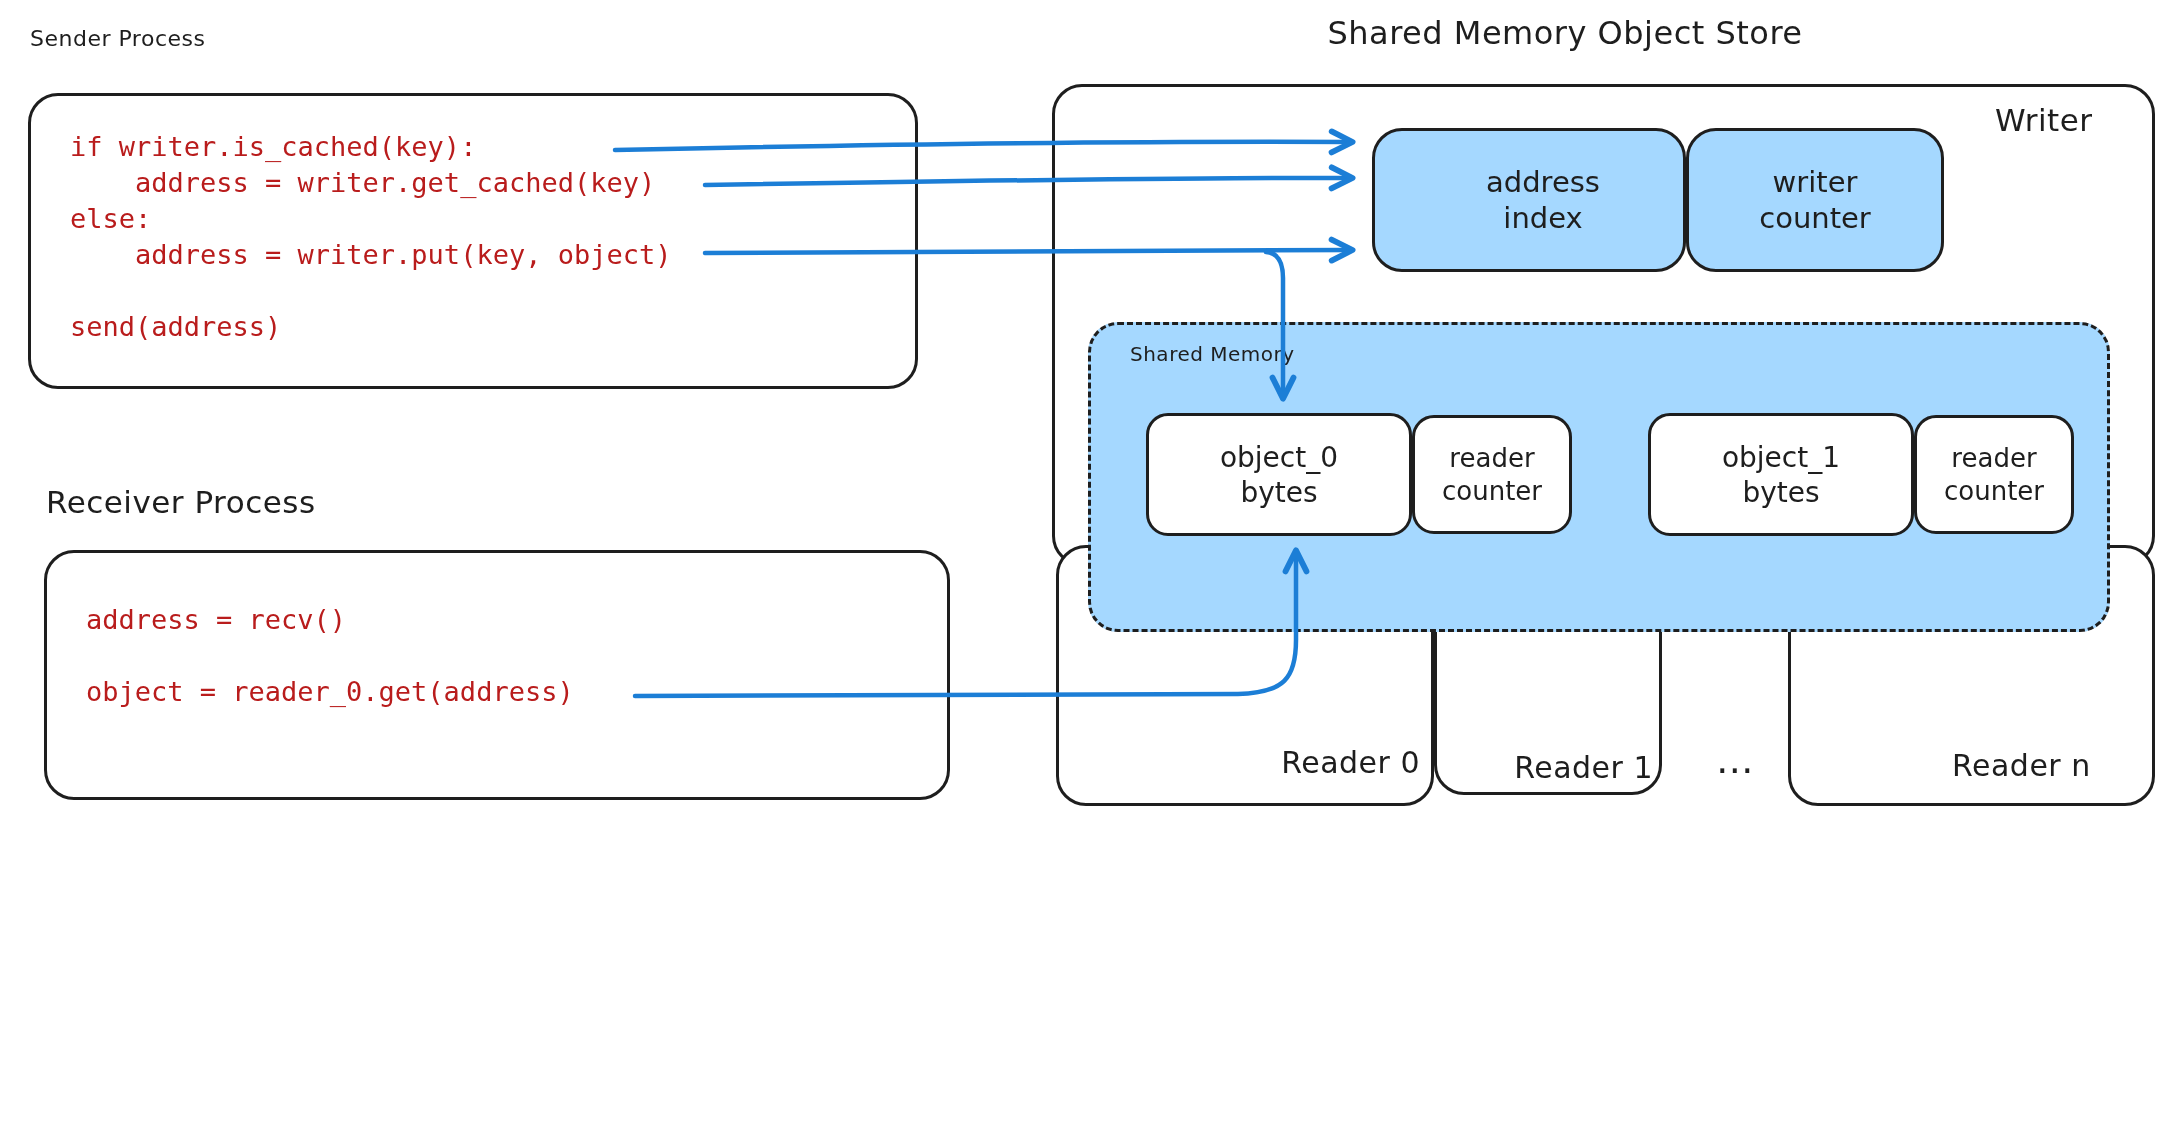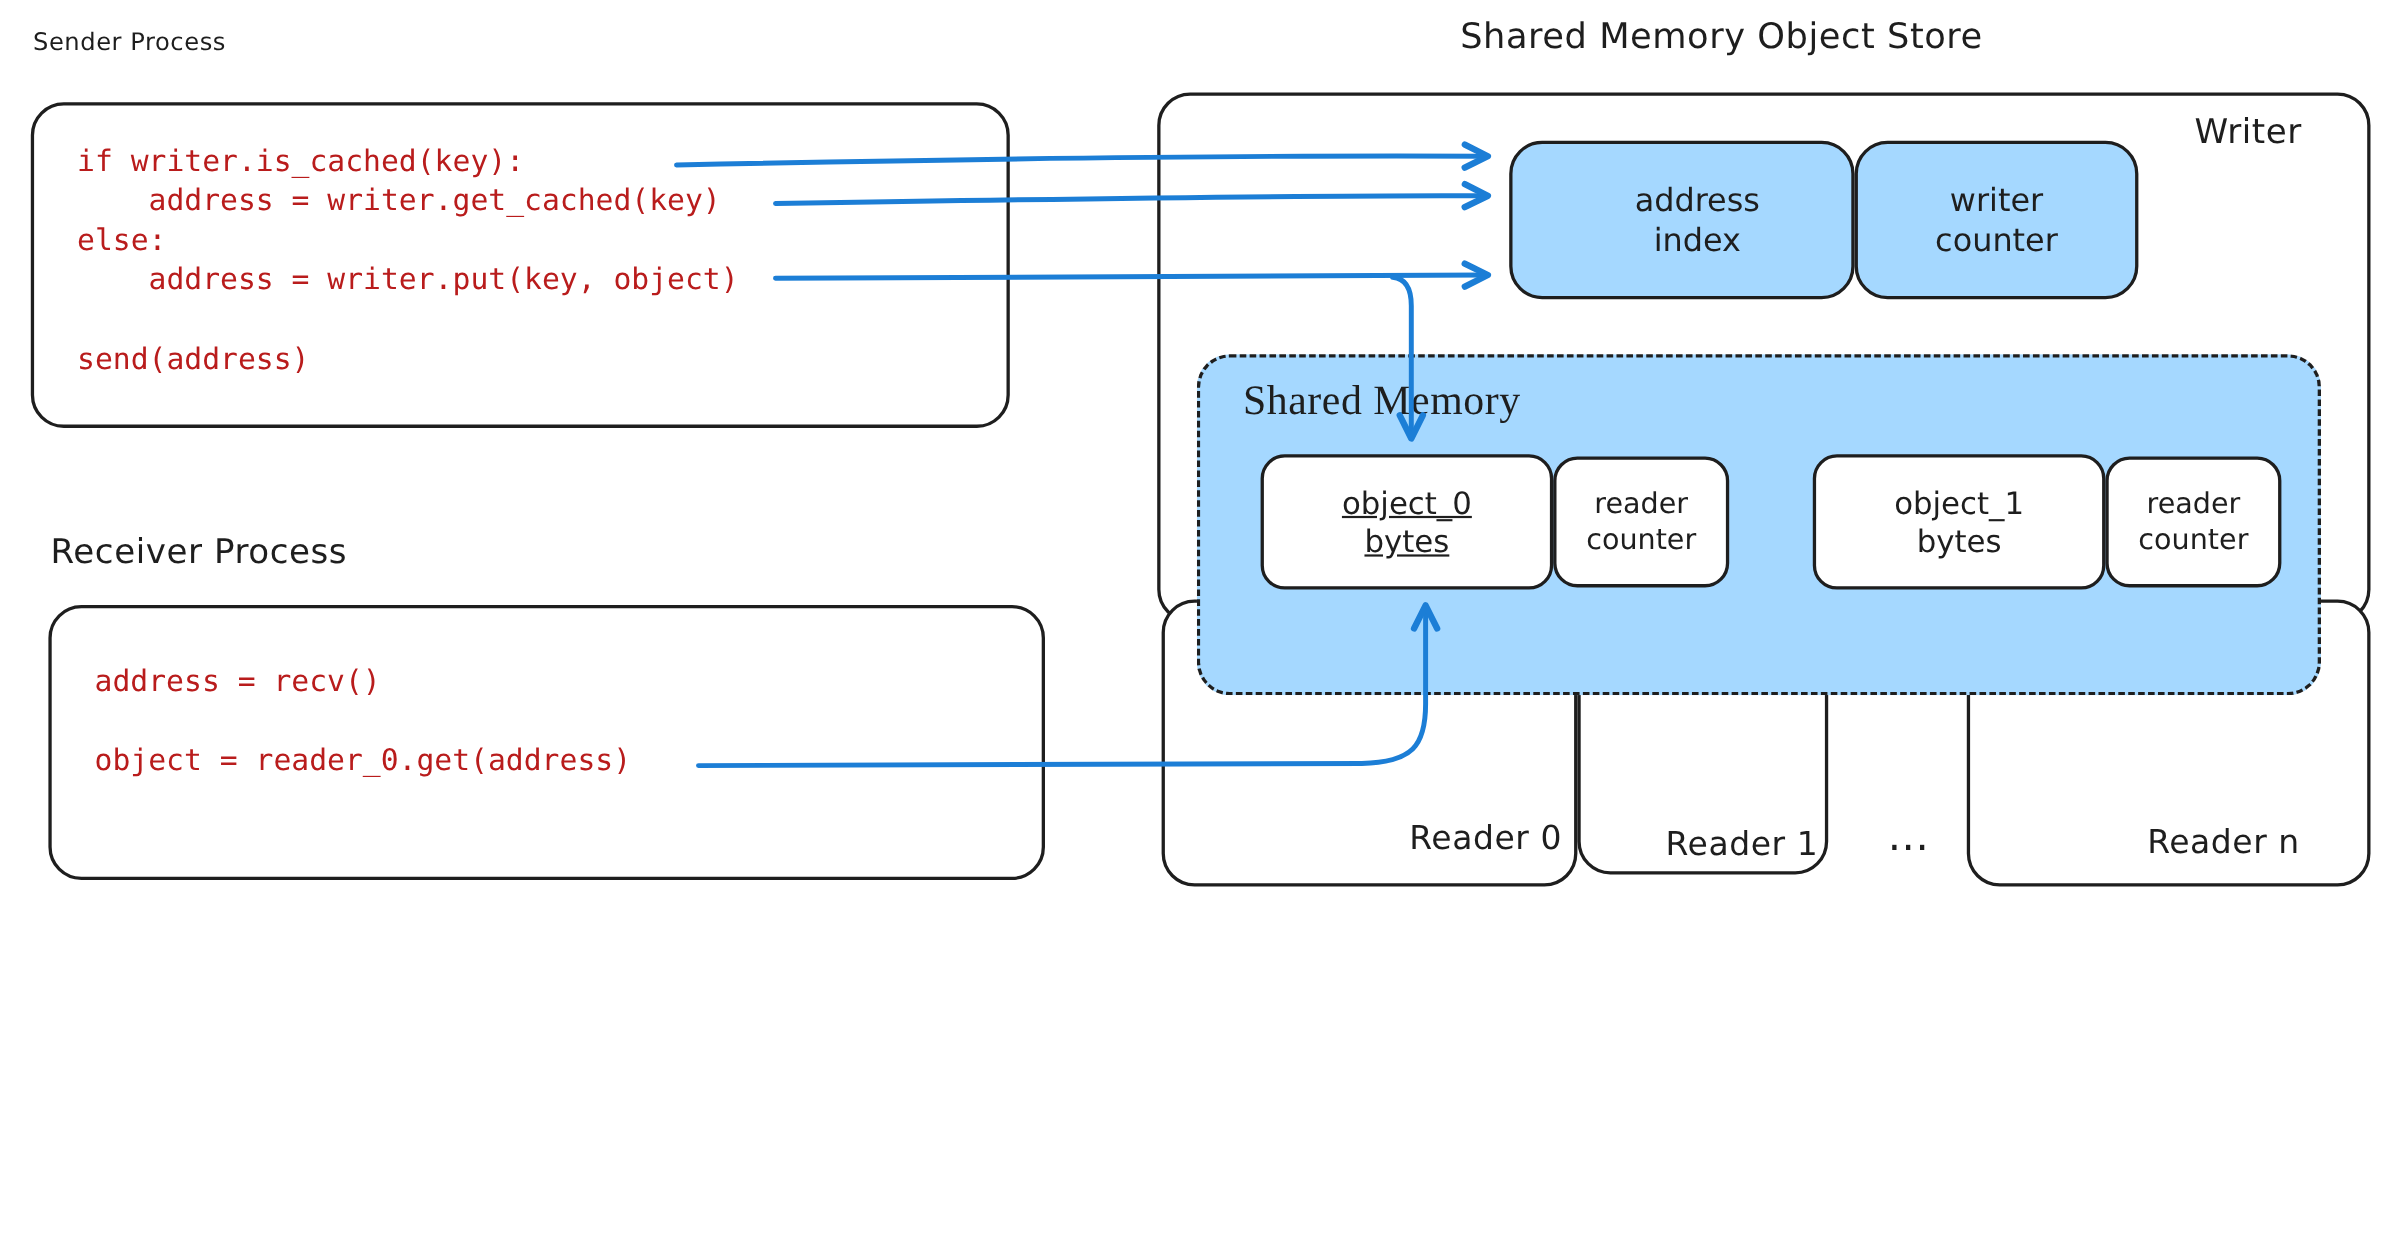--- a/index.html
+++ b/index.html
@@ -57,24 +57,24 @@
   <div class="box blue center z3" style="left:1372px;top:128px;width:314px;height:144px;padding-left:28px;">
     <span class="boxtext">address
 index</span>
   </div>
   <div class="box blue center z3" style="left:1686px;top:128px;width:258px;height:144px;">
     <span class="boxtext">writer
 counter</span>
   </div>
 
   <div class="box dashed z4" style="left:1088px;top:322px;width:1022px;height:310px;"></div>
-  <div class="label z5" style="left:1130px;top:342px;font-size:38px;font-family:Liberation Serif, serif;">Shared Memory</div>
+  <div class="label z5" style="left:1130px;top:342px;font-size:20px;">Shared Memory</div>
 
   <div class="box small center z5" style="left:1146px;top:413px;width:266px;height:123px;">
-    <span class="boxtext" style="font-size:28px;text-decoration:underline;">object_0
+    <span class="boxtext" style="font-size:28px;">object_0
 bytes</span>
   </div>
   <div class="box small center z5" style="left:1412px;top:415px;width:160px;height:119px;">
     <span class="boxtext" style="font-size:26px;">reader
 counter</span>
   </div>
   <div class="box small center z5" style="left:1648px;top:413px;width:266px;height:123px;">
     <span class="boxtext" style="font-size:28px;">object_1
 bytes</span>
   </div>

